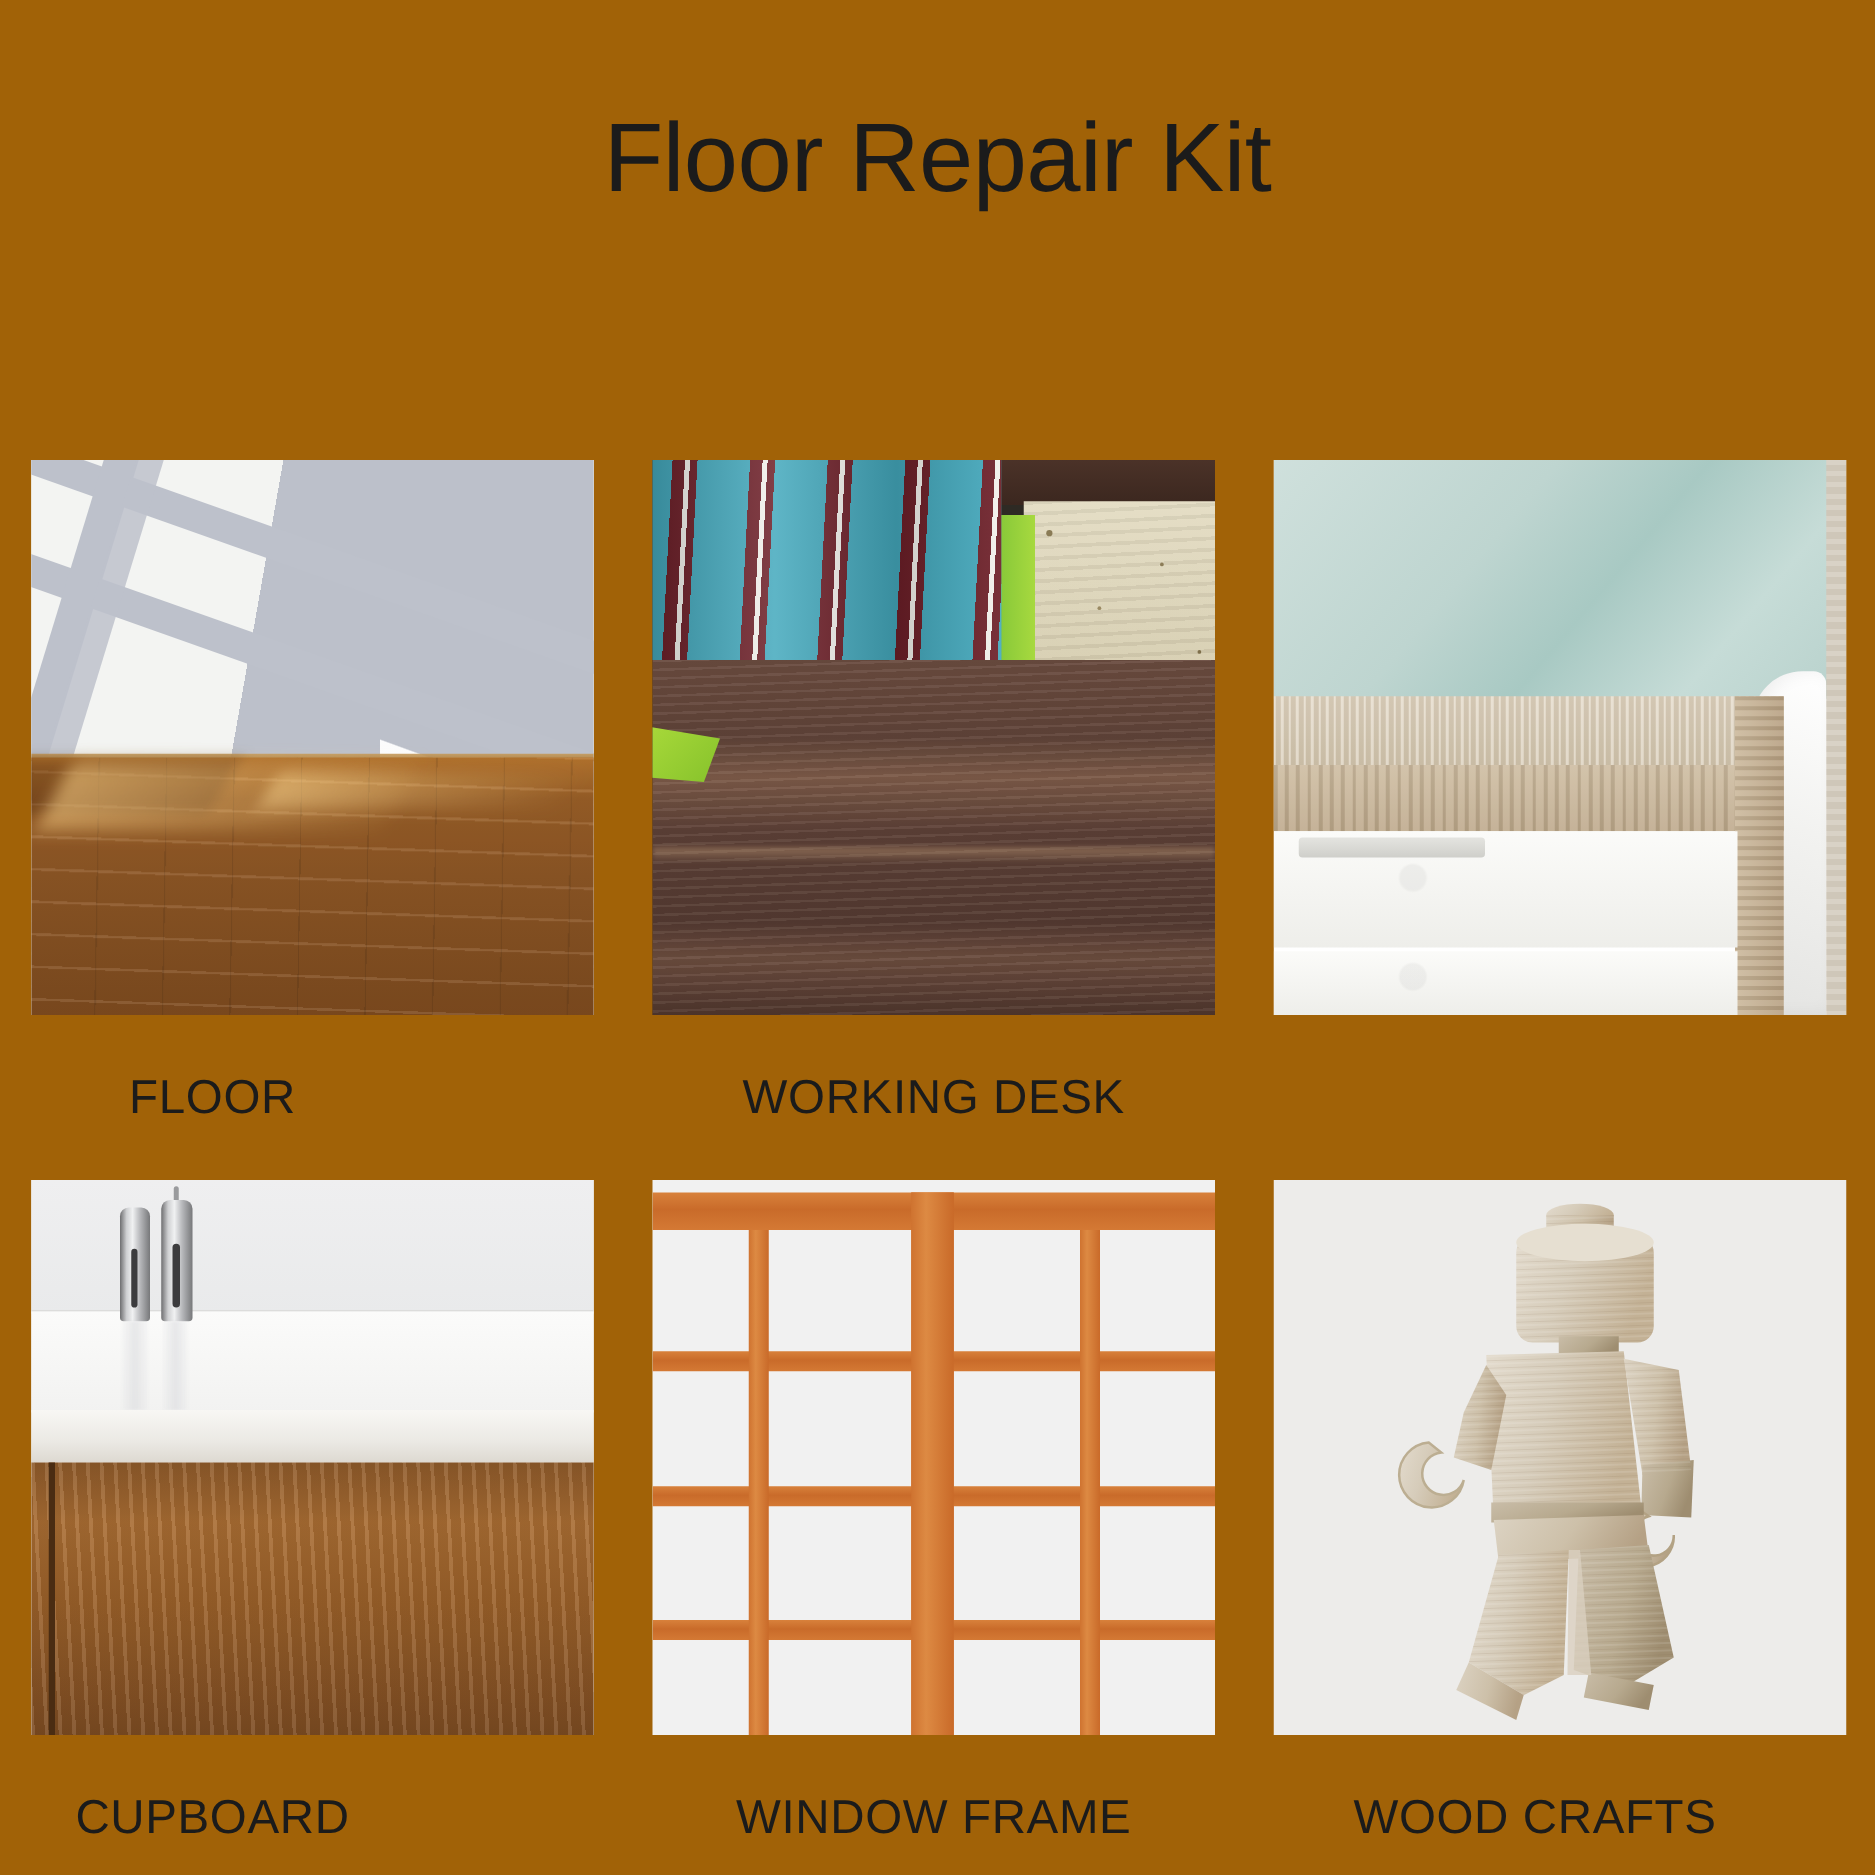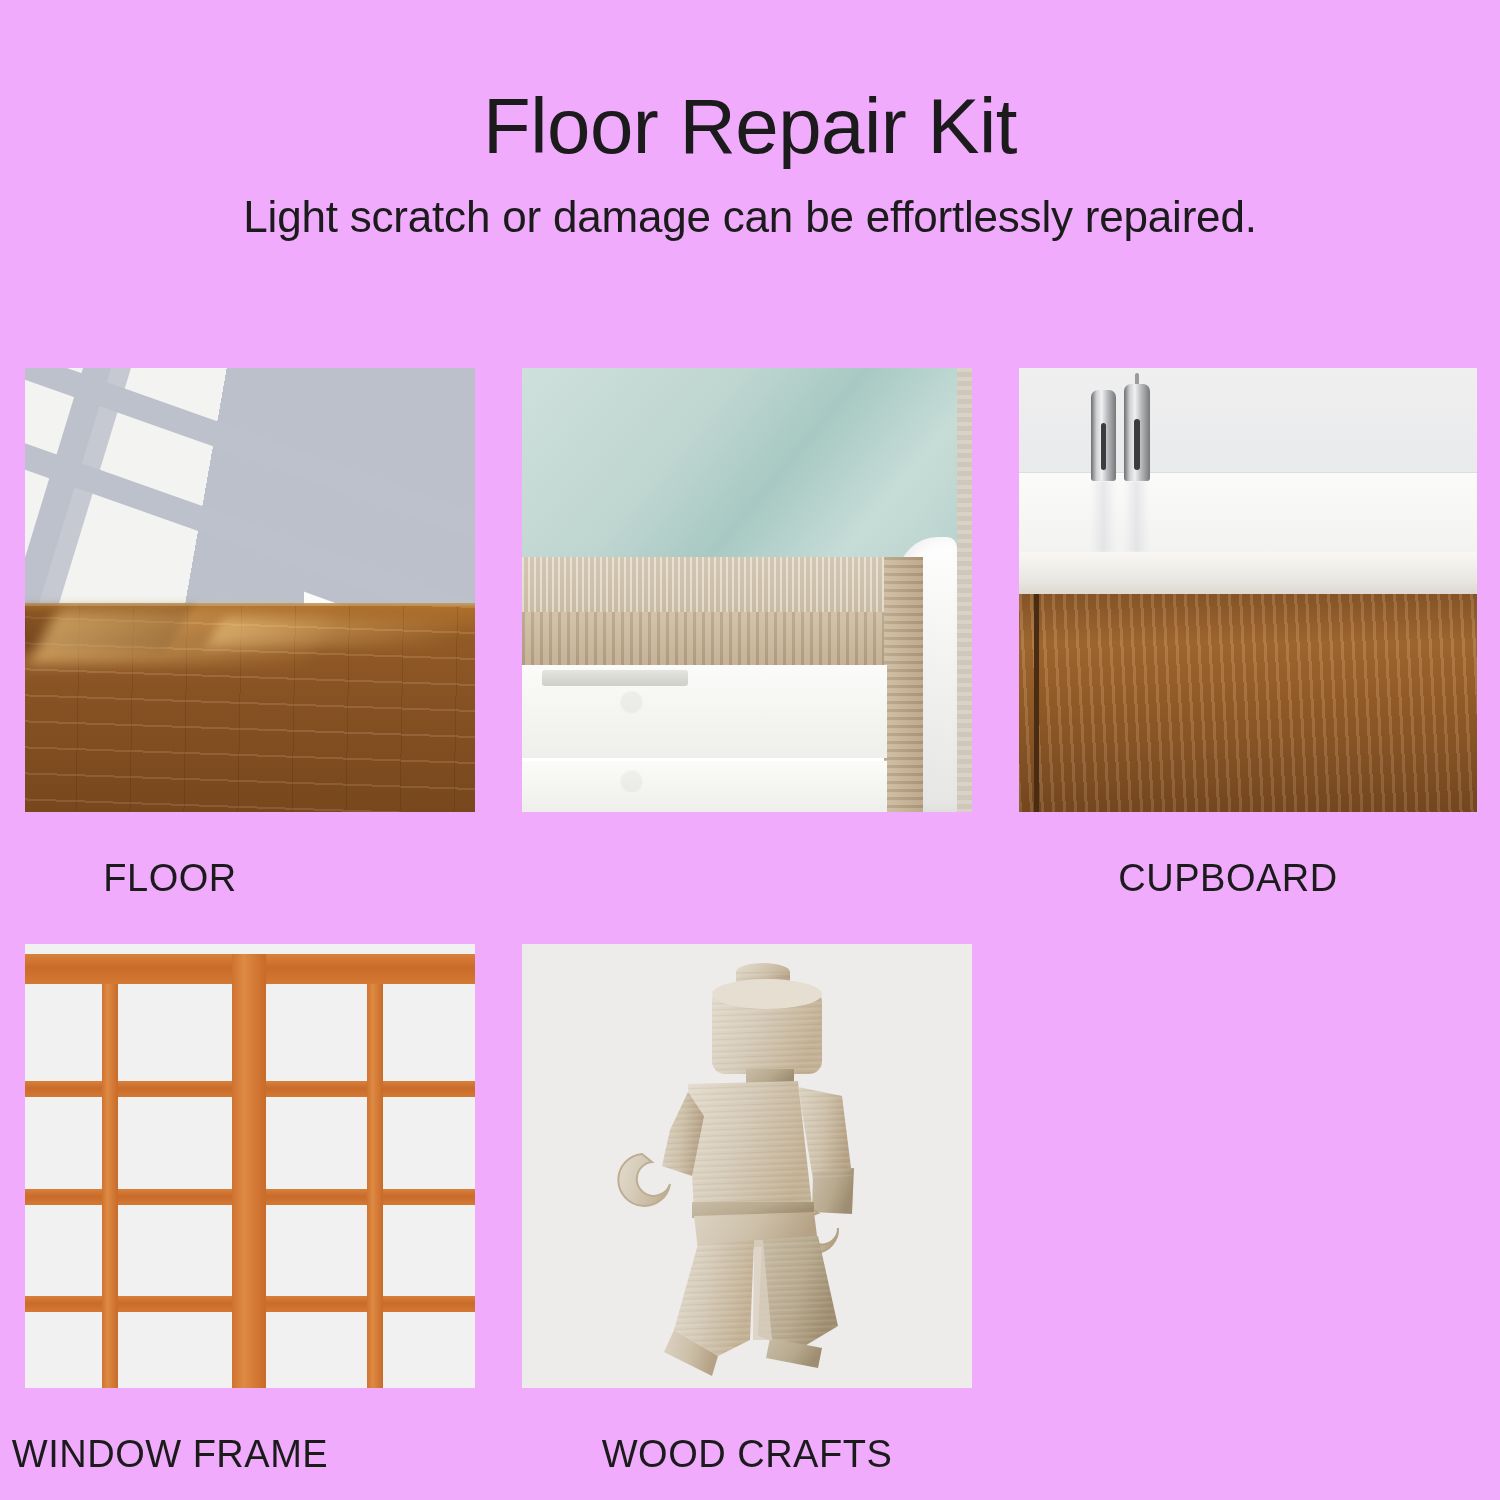--- a/index.html
+++ b/index.html
@@ -8,21 +8,21 @@
     width: 1500px;
     height: 1500px;
     background: #ffffff;
     font-family: "Liberation Sans", sans-serif;
     overflow: hidden;
   }
   .page {
     position: relative;
     width: 1500px;
     height: 1500px;
-    background: #f0abfc;
+    background: #a16207;
   }
 
   
   .header { padding-top: 86px; text-align: center; }
   .title {
     font-size: 78px;
     font-weight: 400;
     color: #1b1b1b;
     letter-spacing: -0.5px;
     line-height: 1.05;
@@ -305,21 +305,20 @@
   
   .noselect { user-select: none; }
 </style>
 </head>
 <body>
 
 <div class="page">
 
   <div class="header">
     <h1 class="title noselect">Floor Repair Kit</h1>
-    <p class="subtitle noselect">Light scratch or damage can be effortlessly repaired.</p>
   </div>
 
   <div class="grid">
 
     <div class="cell">
       <div class="thumb t-floor">
         <div class="floor-wall"></div>
         <div class="mull-h h1"></div>
         <div class="mull-h h2"></div>
         <div class="mull-v a"></div>
@@ -328,20 +327,36 @@
         <div class="baseboard"></div>
         <div class="floor-surface">
           <div class="floor-shadowpatch"></div>
           <div class="floor-sun"></div>
           <div class="floor-sun2"></div>
         </div>
       </div>
       <div class="caption noselect">FLOOR</div>
     </div>
 
+    <div class="cell">
+      <div class="thumb t-desk">
+        <div class="desk-bg"></div>
+        <div class="desk-toprail"></div>
+        <div class="desk-wallboard"></div>
+        <div class="desk-greenchair"></div>
+        <div class="curtain">
+          <div class="curtain-shade"></div>
+        </div>
+        <div class="desk-top">
+          <div class="desk-highlight"></div>
+        </div>
+        <div class="green-pad"></div>
+      </div>
+      <div class="caption noselect">WORKING DESK</div>
+    </div>
 
     <div class="cell">
       <div class="thumb t-furn">
         <div class="furn-wall"></div>
         <div class="pillow"></div>
         <div class="furn-wallright"></div>
         <div class="night-top"></div>
         <div class="night-edge"></div>
         <div class="night-side"></div>
         <div class="drawer d1">

